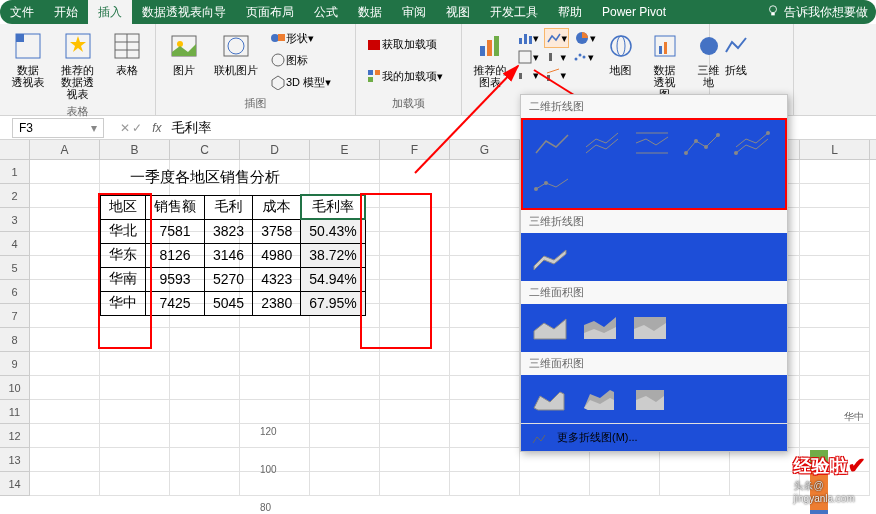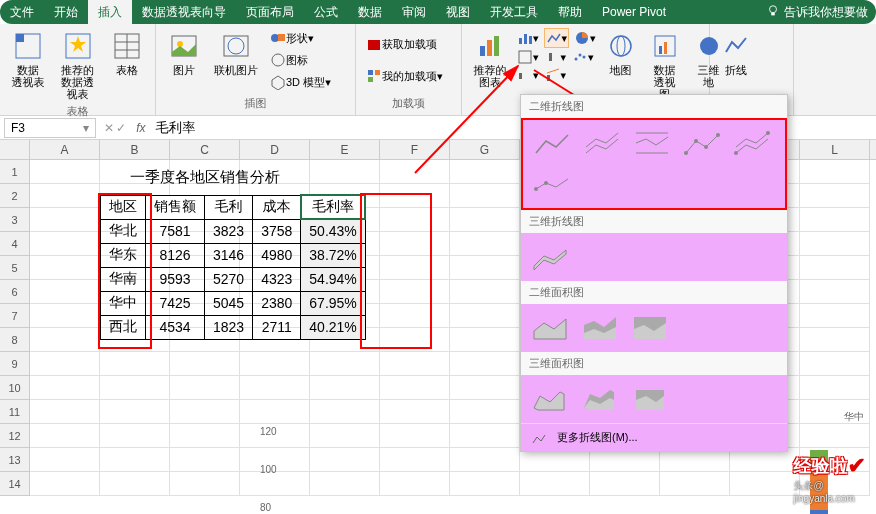--- a/index.html
+++ b/index.html
@@ -17,21 +17,21 @@
     .ribbon-row { display: flex; gap: 4px; }
     .ribbon-btn { display: flex; flex-direction: column; align-items: center; padding: 2px 4px; cursor: pointer; }
     .ribbon-btn-lg { min-width: 44px; }
     .ribbon-icon { width: 32px; height: 32px; display: flex; align-items: center; justify-content: center; }
     .ribbon-text { font-size: 11px; text-align: center; line-height: 12px; margin-top: 2px; }
     .ribbon-item-sm { display: flex; align-items: center; gap: 0; padding: 2px 4px; cursor: pointer; font-size: 11px; }
     .ribbon-item-sm svg { width: 16px; height: 16px; }
     .ribbon-col { display: flex; flex-direction: column; gap: 2px; }
     
     .namebox-row { height: 24px; border-bottom: 1px solid #d4d4d4; display: flex; align-items: center; background: #fff; }
-    .namebox { width: 92px; height: 20px; border: 1px solid #ccc; margin: 0 4px; padding: 0 6px; display: flex; align-items: center; justify-content: space-between; }
+    .namebox { width: 92px; height: 20px; border: 1px solid #ccc; margin: 0 12px; padding: 0 6px; display: flex; align-items: center; justify-content: space-between; }
     .fx-btns { display: flex; gap: 2px; padding: 0 4px; color: #999; }
     .fx-label { font-style: italic; padding: 0 6px; color: #666; }
     .formula-input { flex: 1; height: 20px; border: none; padding: 0 4px; outline: none; }
     
     .colheaders { height: 20px; display: flex; background: #f0f0f0; border-bottom: 1px solid #ccc; }
     .corner { width: 30px; border-right: 1px solid #ccc; background: #f0f0f0; }
     .colhdr { width: 70px; text-align: center; line-height: 20px; border-right: 1px solid #ccc; color: #555; }
     
     .grid-area { position: relative; height: 354px; }
     .row { display: flex; height: 24px; }
@@ -39,21 +39,21 @@
     .cell { width: 70px; border-right: 1px solid #e0e0e0; border-bottom: 1px solid #e0e0e0; line-height: 24px; padding: 0 4px; }
     
     .data-title { position: absolute; left: 130px; top: 8px; font-size: 15px; }
     .data-table { position: absolute; left: 100px; top: 34px; border-collapse: collapse; }
     .data-table td, .data-table th { border: 1px solid #000; padding: 2px 8px; font-size: 14px; text-align: center; height: 24px; }
     .data-table th { font-weight: normal; background: #fff; }
     .pct-col { background: #f0f0f0; }
     
     .red-box1 { position: absolute; border: 2px solid #ff0000; }
     
-    .chart-menu { position: absolute; left: 520px; top: 94px; width: 268px; background: #f0abfc; border: 1px solid #c6c6c6; box-shadow: 2px 2px 8px rgba(0,0,0,0.3); z-index: 10; }
+    .chart-menu { position: absolute; left: 520px; top: 94px; width: 268px; background: #1d4ed8; border: 1px solid #c6c6c6; box-shadow: 2px 2px 8px rgba(0,0,0,0.3); z-index: 10; }
     .chart-section-title { padding: 4px 8px; font-size: 11px; color: #666; background: #f8f8f8; }
     .chart-grid { display: flex; flex-wrap: wrap; padding: 6px; gap: 4px; }
     .chart-opt { width: 46px; height: 36px; border: 1px solid transparent; display: flex; align-items: center; justify-content: center; cursor: pointer; }
     .chart-more { padding: 6px 10px; border-top: 1px solid #e0e0e0; display: flex; align-items: center; gap: 10px; cursor: pointer; font-size: 11px; }
     
     .red-arrow { position: absolute; pointer-events: none; z-index: 5; }
     
     .mini-chart { position: absolute; right: 6px; top: 250px; width: 100px; height: 240px; }
     .mini-axis-label { font-size: 10px; color: #666; position: absolute; }
     .mini-bar { position: absolute; width: 18px; }
@@ -565,27 +565,20 @@
           <td>4323</td>
           <td class="pct-col">54.94%</td>
         </tr>
     <tr>
           <td>华中</td>
           <td>7425</td>
           <td>5045</td>
           <td>2380</td>
           <td class="pct-col">67.95%</td>
         </tr>
-    <tr>
-          <td>西北</td>
-          <td>4534</td>
-          <td>1823</td>
-          <td>2711</td>
-          <td class="pct-col">40.21%</td>
-        </tr>
   </tbody>
     </table>
 
   <div class="red-box1" style="left:98px;top:33px;width:54px;height:156px"></div>
   <div class="red-box1" style="left:360px;top:33px;width:72px;height:156px"></div>
 
   <div class="mini-chart">
     <span class="mini-axis-label" style="right:6px;top:0">华中</span>
     <span class="mini-axis-label" style="left:-510px;top:16px">120</span>
     <span class="mini-axis-label" style="left:-510px;top:54px">100</span>

